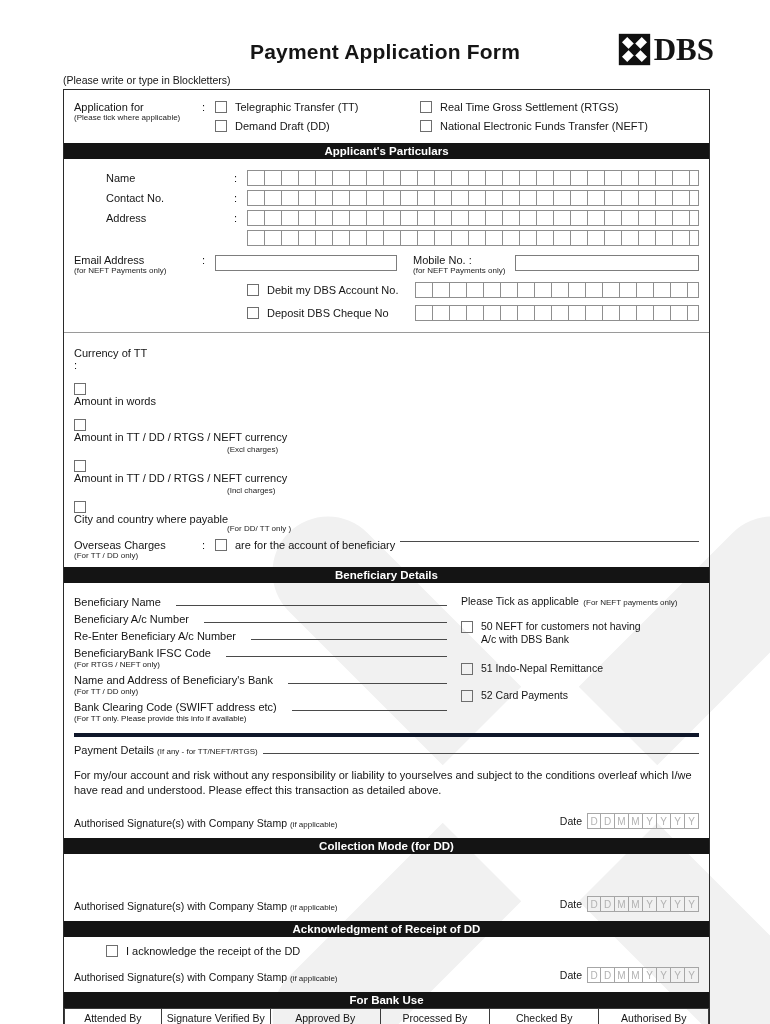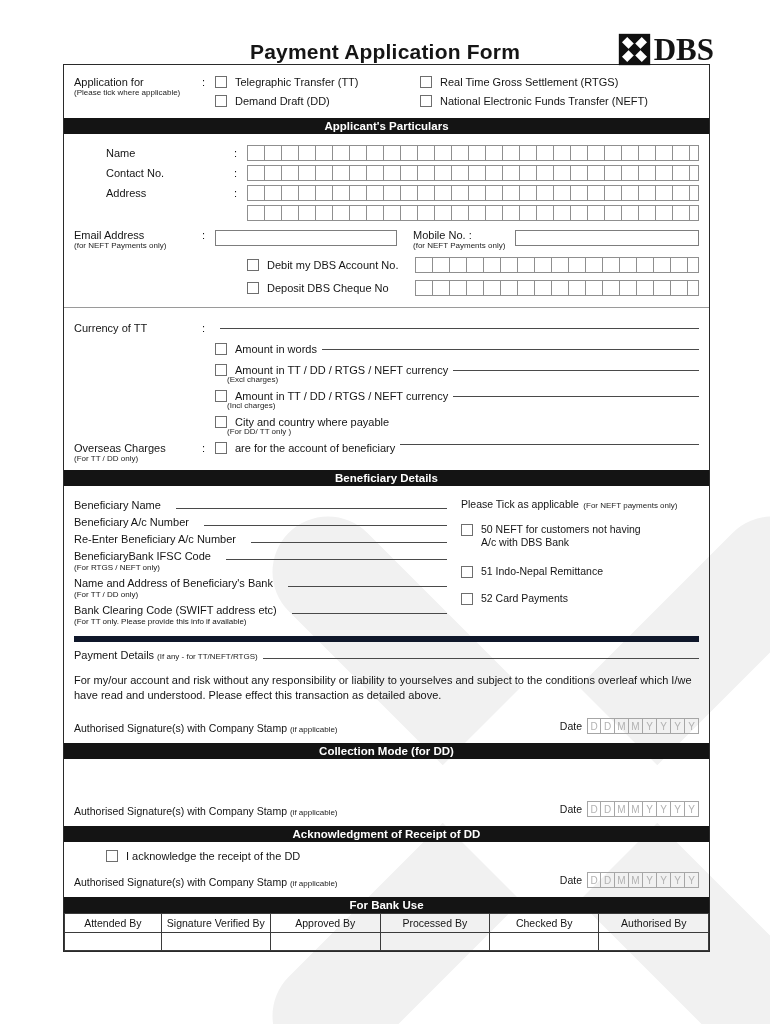--- a/index.html
+++ b/index.html
@@ -16,21 +16,21 @@
 
   .subtitle { font-size:10.5px; margin:10px 0 3px 63px; }
 
   .formbox { margin:0 60px 0 63px; border:1.5px solid #2a2a2a; background:transparent; }
 
   .bar { background:#141414; color:#fff; text-align:center; font-size:11.5px; font-weight:bold; padding:2px 0; }
 
   .sec { padding:7px 10px; }
   .frow { display:flex; margin:4px 0; }
   .vcenter { align-items:center;padding-left:32px; }
-  .vbottom { align-items:center; }
+  .vbottom { align-items:flex-start;flex-direction:column; }
   .vtop { align-items:flex-start; }
   .gut { width:128px; flex:none; }
   .colonw { width:13px; flex:none; font-size:11px; }
   .lbl { font-size:11px; }
   .small { font-size:8px; color:#1c1c1c; }
 
   .cells { flex:1; height:16px; border:1px solid #8f8f8f;
            background-image:repeating-linear-gradient(90deg, transparent 0, transparent 16px, #8f8f8f 16px, #8f8f8f 17px); }
   .cb { width:12px; height:12px; border:1.2px solid #6e6e6e; flex:none; margin-right:8px; background:transparent; }
   .wline { flex:1; border-bottom:1px solid #4a4a4a; margin-left:5px; margin-bottom:2px; height:3px; }
@@ -43,21 +43,21 @@
 
   .bensec { display:flex; padding:8px 10px 0 10px; }
   .benleft { flex:1; padding-right:14px; }
   .brow { display:flex; align-items:flex-end; margin-top:5px;gap:10px; }
   .bsub { font-size:8px; margin-top:1px; }
   .benright { width:238px; flex:none; }
   .tickopt { display:flex; align-items:flex-start; margin-top:11px; }
   .tickopt .cb { margin-top:1px; }
   .ticktxt { font-size:10.5px; line-height:1.25; }
 
-  .pdrow { display:flex; align-items:flex-end; border-top:6px solid #0f172a; margin:10px 10px 0 10px; padding-top:7px; }
+  .pdrow { display:flex; align-items:flex-end; border-top:4px solid #0f172a; margin:10px 10px 0 10px; padding-top:7px; }
   .decl { font-size:11px; line-height:1.4; margin:12px 10px 0 10px; }
 
   .sigrow { display:flex; justify-content:space-between; align-items:flex-end; margin:14px 10px 9px 10px; }
   .sigleft { font-size:10.5px; }
   .dateblk { display:flex; align-items:center; gap:5px; font-size:10.5px; }
   .datecells { display:flex; }
   .dcell { width:14px; height:16px; border:1px solid #a6a6a6; border-left:none; color:#b2b2b2;
            font-size:10px; line-height:16px; text-align:center; display:inline-block; }
   .datecells .dcell:first-child { border-left:1px solid #a6a6a6; }
 
@@ -87,20 +87,21 @@
       <div class="logo">
         <svg width="33" height="33" viewBox="0 0 40 40">
           <rect x="1" y="1" width="38" height="38" fill="#101010"></rect>
           <path d="M8 8 L32 32 M32 8 L8 32" stroke="#ffffff" stroke-width="9"></path>
           <rect x="14.3" y="14.3" width="11.4" height="11.4" fill="#101010" transform="rotate(45 20 20)"></rect>
         </svg>
         <span class="logo-text">DBS</span>
       </div>
     </div>
 
+    <div class="subtitle">(Please write or type in Blockletters)</div>
 
     <div class="formbox">
 
       <div class="sec">
         <div class="frow vtop">
           <div class="gut">
             <div class="lbl">Application for</div>
             <div class="small">(Please tick where applicable)</div>
           </div>
           <div class="colonw">:</div>

